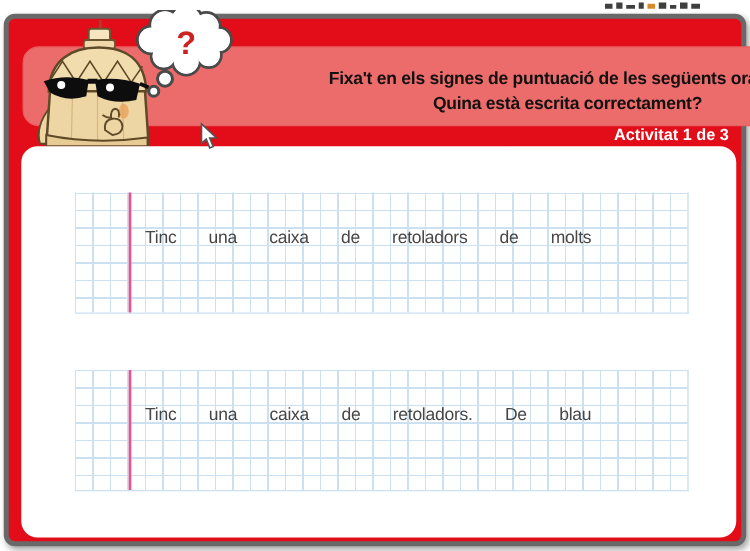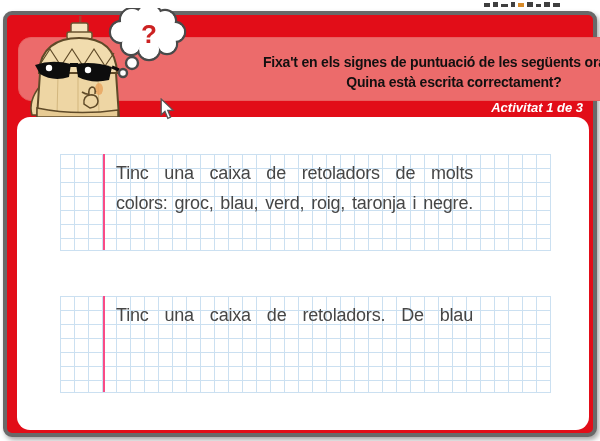--- a/index.html
+++ b/index.html
@@ -31,21 +31,21 @@
     text-align:center;
   }
   .instruction-line{
     color:#131010;font-size:14px;font-weight:bold;line-height:20px;
     letter-spacing:-0.2px;white-space:nowrap;
   }
 
   
   .activity-counter{
     position:absolute;right:10px;top:85px;
-    color:#ffffff;font-size:13px;font-weight:bold;font-style:italic;
+    color:#ffffff;font-size:13px;font-weight:bold;
   }
 
   
   .character{position:absolute;left:19px;top:1px;width:95px;height:101px;z-index:2;}
   .thought-cloud{position:absolute;left:100px;top:-7px;width:85px;height:75px;z-index:2;}
   .cloud-qmark{font-family:"Liberation Sans",sans-serif;font-weight:bold;font-size:26px;}
 
   
   .content-panel{
     position:absolute;left:10px;top:102px;width:572px;height:313px;
@@ -62,22 +62,22 @@
     border-right:1px solid #cbe0f1;border-bottom:1px solid #cbe0f1;
     box-sizing:border-box;cursor:pointer;
   }
   .option-box-1{top:37px;}
   .option-box-2{top:179px;}
   .margin-line{
     position:absolute;left:43px;top:0;bottom:0;width:2px;
     background:#f94b86;
   }
   .sentence{
-    position:absolute;left:56px;top:4px;width:357px;
-    color:#464646;font-size:18px;line-height:30px;letter-spacing:-0.2px;
+    position:absolute;left:56px;top:20px;width:357px;
+    color:#464646;font-size:14px;line-height:30px;letter-spacing:-0.2px;
   }
   .sentence-line{
     text-align:justify;text-align-last:justify;
   }
 
   
   .cursor{position:absolute;left:160px;top:98px;width:15px;height:22px;z-index:9;}
 </style>
 </head>
 <body>
@@ -159,21 +159,20 @@
     </svg>
 
     <div class="activity-counter">Activitat 1 de 3</div>
 
     <div class="content-panel">
 
       <div class="option-box option-box-1">
         <div class="margin-line"></div>
         <div class="sentence">
           <div class="sentence-line">Tinc una caixa de retoladors de molts</div>
-          <div class="sentence-line">colors: groc, blau, verd, roig, taronja i negre.</div>
         </div>
       </div>
 
       <div class="option-box option-box-2">
         <div class="margin-line"></div>
         <div class="sentence">
           <div class="sentence-line">Tinc una caixa de retoladors. De blau</div>
         </div>
       </div>
 

